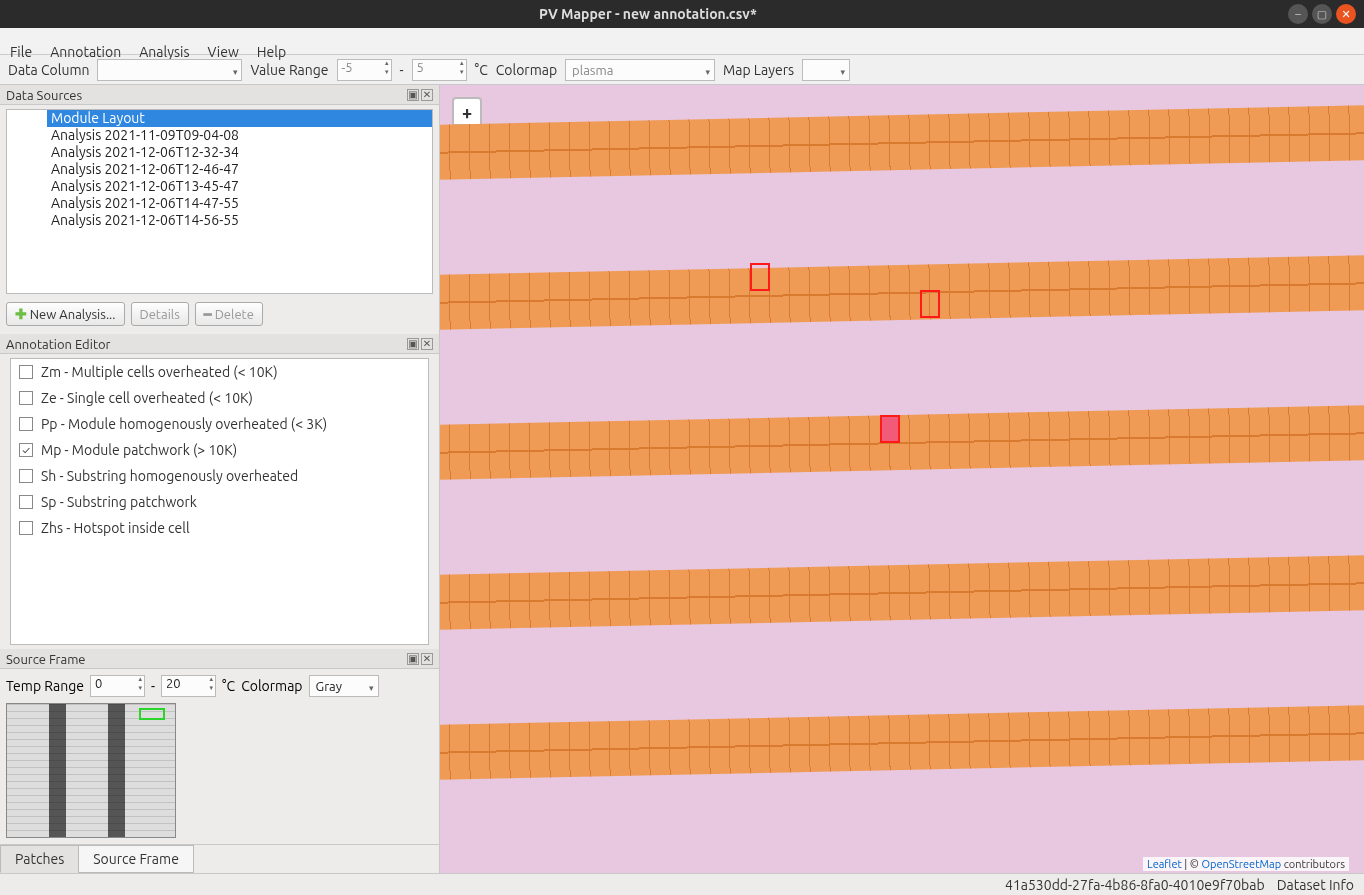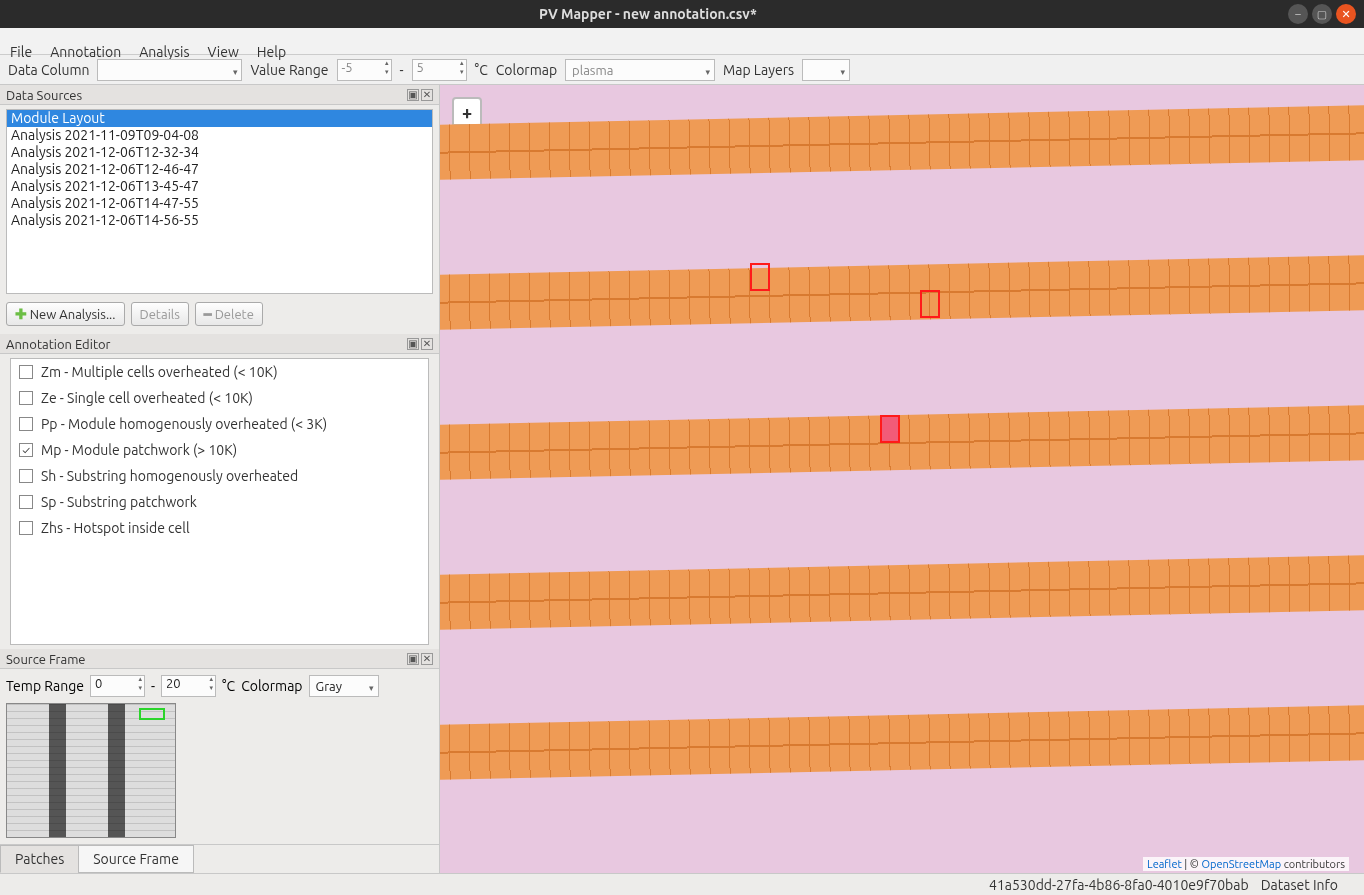--- a/index.html
+++ b/index.html
@@ -28,21 +28,21 @@
 
 .main { display: flex; height: calc(895px - 28px - 27px - 30px - 22px); }
 
 .left { width: 440px; background: #edecea; display: flex; flex-direction: column; border-right: 1px solid #c8c8c8; }
 
 .panel-hdr { background: #e4e2e0; border-bottom: 1px solid #c8c8c8; height: 20px; display: flex; align-items: center; padding: 0 6px; font-size: 13px; color: #333; }
 .panel-hdr .icons { margin-left: auto; display: flex; gap: 2px; font-size: 10px; color: #555; }
 .panel-hdr .icons span { border: 1px solid #999; width: 12px; height: 12px; display: flex; align-items: center; justify-content: center; line-height: 1; }
 
 .ds-list { background: #fff; border: 1px solid #bbb; margin: 4px 6px; height: 185px; overflow: auto; font-size: 14px; }
-.ds-item { padding: 0 4px; line-height: 17px; color: #222; }
+.ds-item { padding: 0 4px; line-height: 17px; color: #222; margin-left: 40px; }
 .ds-item.selected { background: #2f87e0; color: #fff; }
 
 .btn-row { display: flex; gap: 6px; padding: 4px 6px 8px; }
 .btn { border: 1px solid #aaa; background: linear-gradient(#fefefe,#e8e8e8); padding: 3px 8px; border-radius: 3px; font-size: 13px; color: #333; display: inline-flex; align-items: center; gap: 3px; }
 .btn.disabled { color: #999; }
 .plus { color: #6cbe45; font-weight: bold; font-size: 14px; }
 .minus { color: #999; font-weight: bold; }
 
 .ann-list { flex: 1; background: #fff; border: 1px solid #bbb; margin: 4px 10px; overflow-y: scroll; position: relative; }
 .ann-item { display: flex; align-items: center; gap: 8px; padding: 5px 8px; font-size: 14px; color: #333; }
@@ -65,21 +65,21 @@
 .zoom div:first-child { border-bottom: 1px solid #bbb; }
 
 .pvrow { position: absolute; left: -10px; right: -10px; height: 55px; background: #ef9b55; transform: rotate(-1.2deg); }
 .pvrow::before { content:""; position:absolute; inset:0; background: repeating-linear-gradient(90deg, transparent 0 19px, #d87a30 19px 20px), linear-gradient(0deg, transparent 0 26px, #d87a30 26px 28px, transparent 28px 100%); }
 .highlight { position: absolute; border: 2px solid #ff1a1a; width: 20px; height: 28px; }
 .highlight.fill { background: #f25b77; }
 
 .attrib { position: absolute; bottom: 2px; right: 15px; background: rgba(255,255,255,.8); font-size: 11px; color: #333; padding: 1px 4px; }
 .attrib a { color: #0066cc; text-decoration: none; }
 
-.statusbar { background: #edecea; border-top: 1px solid #c8c8c8; height: 22px; display: flex; align-items: center; justify-content: flex-end; padding: 0 26px; gap: 12px; font-size: 14px; color: #333; }
+.statusbar { background: #edecea; border-top: 1px solid #c8c8c8; height: 22px; display: flex; align-items: center; justify-content: flex-end; padding: 0 10px; gap: 12px; font-size: 14px; color: #333; }
 </style>
 </head>
 <body>
 
 <div class="titlebar">
   <div class="titlebar-title">PV Mapper - new annotation.csv*</div>
   <div class="titlebar-btns">
     <div class="titlebar-btn tb-min">–</div>
     <div class="titlebar-btn tb-max">▢</div>
     <div class="titlebar-btn tb-close">✕</div>

